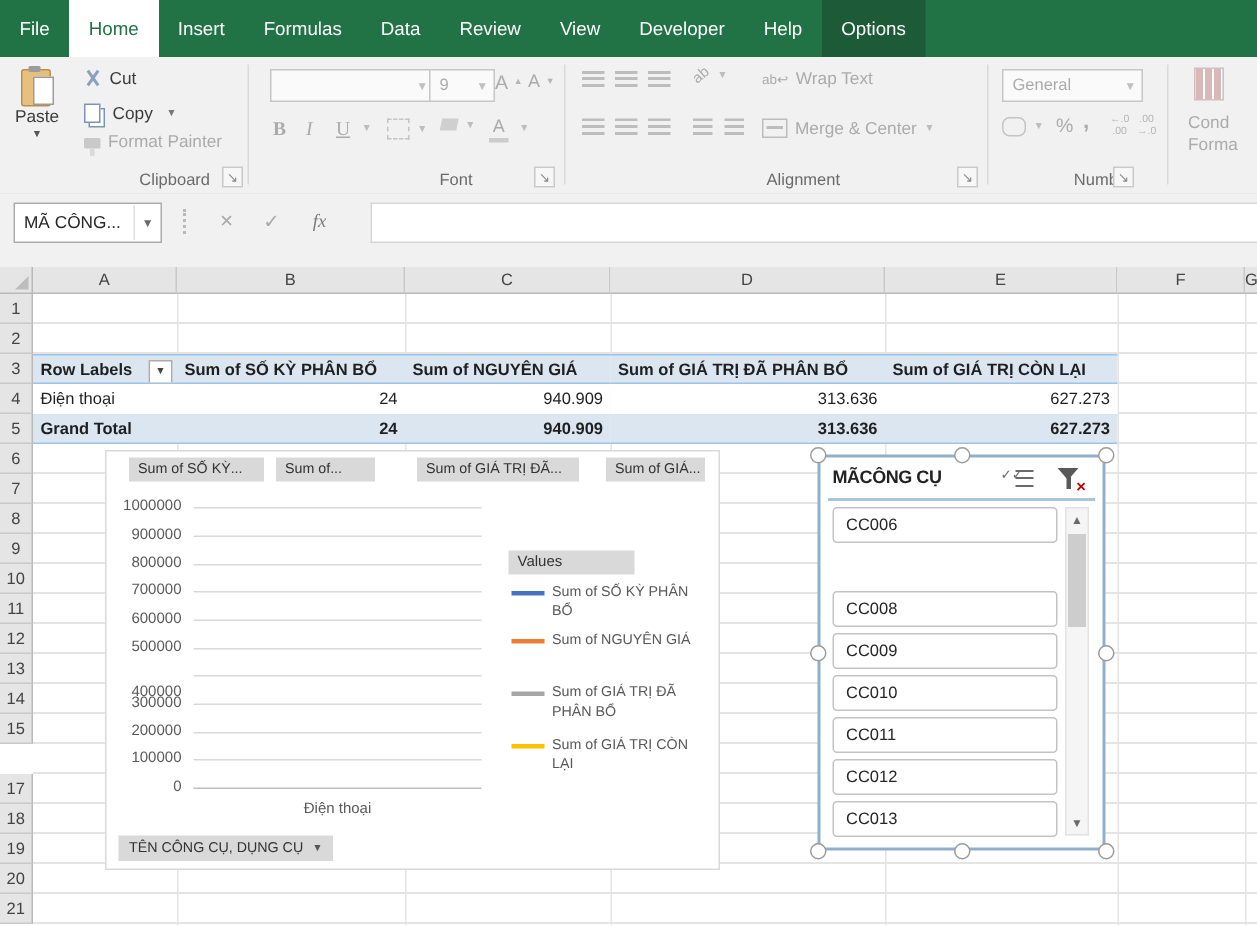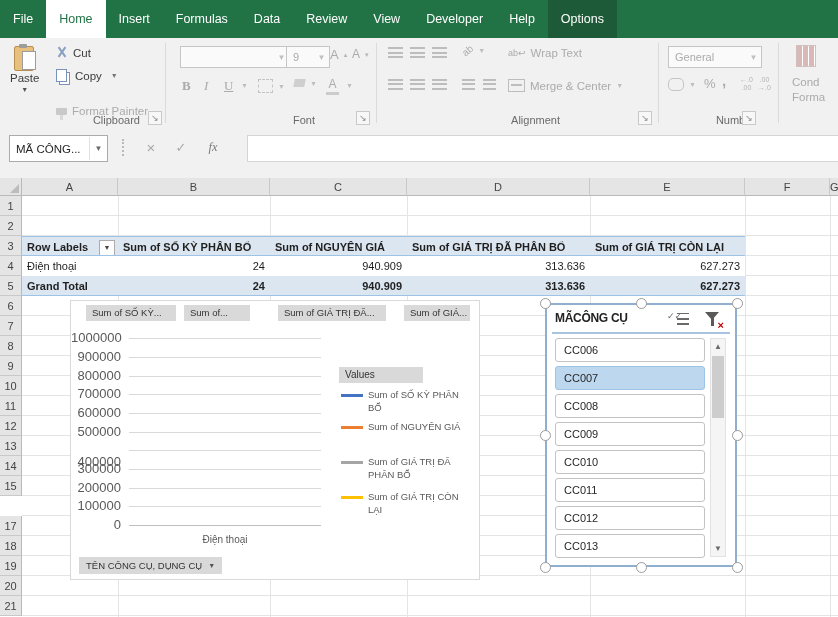--- a/index.html
+++ b/index.html
@@ -77,21 +77,21 @@
   .phead{background:#DCE6F1;font-weight:bold;border-top:1px solid #9DC3E6;border-bottom:1px solid #9DC3E6;}
   .ptotal{background:#DCE6F1;font-weight:bold;border-bottom:1px solid #9DC3E6;}
   .num{text-align:right;}
   .filterbtn{position:absolute;right:3px;top:3px;width:14px;height:14px;background:#FDFDFD;border:1px solid #ACACAC;
              font-size:7px;line-height:13px;text-align:center;color:#444;}
   
   .chart{position:absolute;left:70px;top:300px;width:410px;height:280px;background:#fff;
          border:1px solid #D9D9D9;z-index:4;box-sizing:border-box;}
   .fieldbtn{position:absolute;height:16px;background:#D9D9D9;color:#333;font-size:9.5px;line-height:16px;
             padding:0 6px;white-space:nowrap;overflow:hidden;box-sizing:border-box;}
-  .ytick{position:absolute;left:0;width:50px;text-align:right;font-size:13px;color:#595959;height:12px;line-height:12px;}
+  .ytick{position:absolute;left:0;width:50px;text-align:right;font-size:10px;color:#595959;height:12px;line-height:12px;}
   .gline{position:absolute;left:58px;width:192px;height:1px;background:#D9D9D9;}
   .xlab{position:absolute;left:58px;width:192px;text-align:center;font-size:10px;color:#595959;}
   .legend-title{position:absolute;left:268px;top:66px;width:84px;height:16px;background:#D9D9D9;
                 color:#333;font-size:10px;line-height:16px;padding-left:6px;box-sizing:border-box;}
   .lentry{position:absolute;left:270px;width:132px;display:flex;gap:5px;font-size:9.5px;color:#595959;line-height:1.35;}
   .swatch{flex:0 0 22px;height:3px;margin-top:5px;}
   .axisbtn{position:absolute;left:8px;top:256px;height:17px;background:#D9D9D9;color:#333;font-size:9.5px;
            line-height:17px;padding:0 7px;display:inline-flex;gap:6px;align-items:center;}
   .axisbtn .dd{font-size:7px;color:#555;}
   
@@ -147,21 +147,21 @@
     </div>
     <div class="rbtn" style="left:56px;top:9px;">
       <span class="cut-ico"></span>
       <span>Cut</span>
     </div>
     <div class="rbtn" style="left:56px;top:31px;">
       <span class="copy-ico"></span>
       <span>Copy</span>
       <span style="font-size:7px;color:#777;margin-left:4px;">▼</span>
     </div>
-    <div class="rbtn gray" style="left:56px;top:67px;">
+    <div class="rbtn gray" style="left:56px;top:51px;">
       <span class="fp-ico"></span>
       <span>Format Painter</span>
     </div>
     <div class="glabel" style="left:20px;width:120px;">Clipboard</div>
     <div class="launch" style="left:148px;">↘</div>
     <div class="rsep" style="left:165px;"></div>
 
     <div class="combo" style="left:180px;top:8px;width:102px;">
       <span class="txt"></span>
         <span class="dd">▼</span>
@@ -387,21 +387,20 @@
       <span class="chk">✓✓</span>
       <span class="lines"></span>
     </div>
     <div class="cfilter">
       <span class="funnel"></span>
       <span class="redx">×</span>
     </div>
     <div class="slicer-line"></div>
 
     <div class="sitem" style="top:33px;">CC006</div>
-    <div class="sitem sel" style="top:61px;">CC007</div>
     <div class="sitem" style="top:89px;">CC008</div>
     <div class="sitem" style="top:117px;">CC009</div>
     <div class="sitem" style="top:145px;">CC010</div>
     <div class="sitem" style="top:173px;">CC011</div>
     <div class="sitem" style="top:201px;">CC012</div>
     <div class="sitem" style="top:229px;">CC013</div>
 
     <div class="sscroll">
       <div class="sarrow" style="top:0;">▲</div>
       <div class="sthumb"></div>

